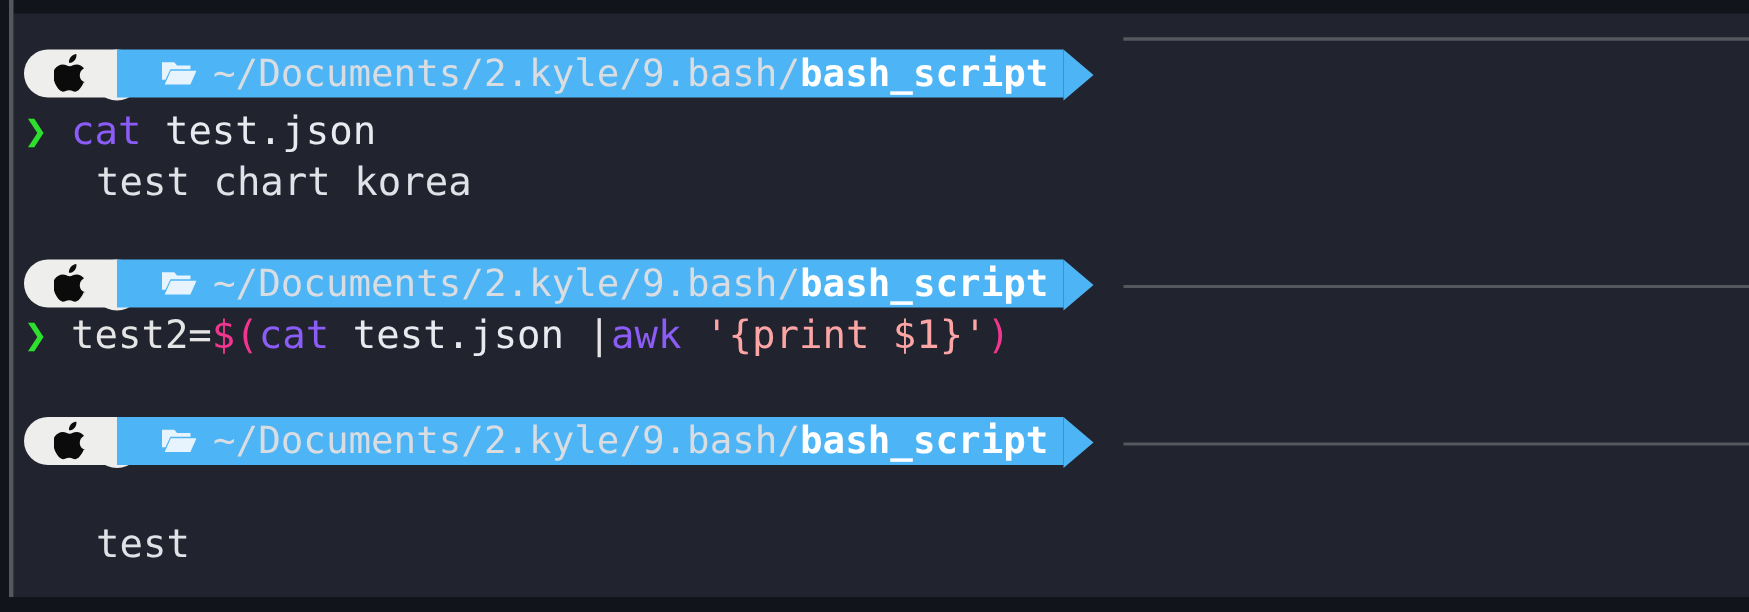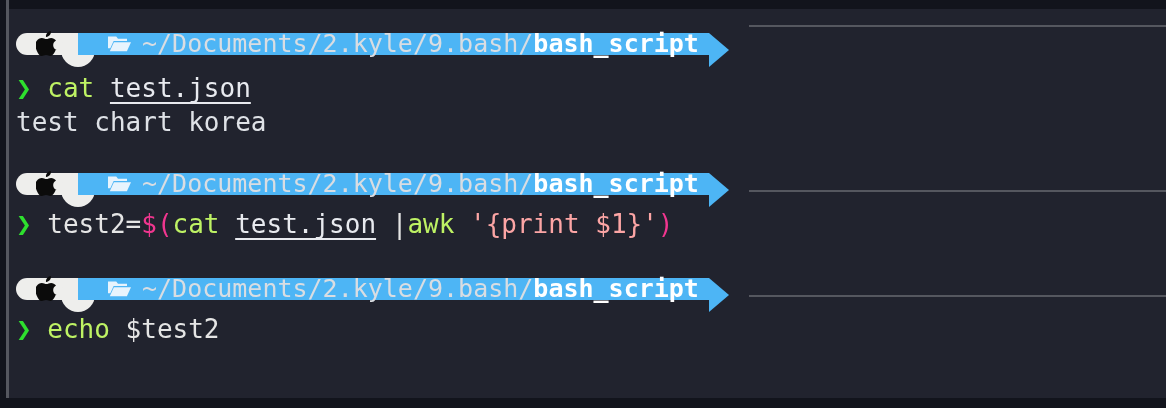--- a/index.html
+++ b/index.html
@@ -48,21 +48,21 @@
     position: absolute;
     left: 9px;
     top: 9px;
     right: 0;
     bottom: 10px;
   }
 
   
   .prompt-bar {
     position: absolute;
-    height: 22px;
+    height: 32px;
     left: 7px;
     display: flex;
     align-items: stretch;
   }
   .seg-apple {
     background: #eeeeec;
     border-radius: 17px 0 0 17px;
     width: 62px;
     display: flex;
     align-items: center;
@@ -128,30 +128,29 @@
   
   .line {
     position: absolute;
     left: 7px;
     font-size: 26px;
     line-height: 34px;
     white-space: pre;
     color: #e2e4e9;
   }
   .chev { color: #2ee02e; }
-  .cmd  { color: #bef264; }
+  .cmd  { color: #8b5cf6; }
   .path-arg {
     color: #e8eaef;
-    text-decoration: underline;
     text-underline-offset: 5px;
   }
   .magenta { color: #f0368f; }
   .yellow  { color: #fca5a5; }
   .white   { color: #e5e5e5; }
-  .out     { color: #dfe2e7; }
+  .out     { color: #dfe2e7; margin-left: 48px; }
 </style>
 </head>
 <body>
 
 <div class="terminal">
 
   <div class="content">
 
     <div class="bar-rule" style="left:740px; width:419px;"></div>
     <div class="prompt-bar" style="top:24px;">
@@ -207,22 +206,22 @@
       <div class="seg-path">
         <svg class="folder-icon" viewBox="0 0 23 19" xmlns="http://www.w3.org/2000/svg">
           <path fill="#e8f4fd" d="M0 1.5h8.2l1.8 2.2H19v2.4H5.6L2.3 13.2H0z"></path>
           <path fill="#e8f4fd" d="M5.9 7.2H23l-4.1 9.1H1.8z"></path>
         </svg>
         <span class="path-text"><span>~/Documents/2.kyle/9.bash/</span><span class="leaf">bash_script</span></span>
       </div>
       <div class="seg-arrow"></div>
     </div>
 
-    <div class="line" style="top:303px;"><span class="chev">❯</span><span class="white"> </span><span class="cmd">echo</span><span class="white"> $test2</span></div>
-
+
+    <div class="line out" style="top:337px;">test</div>
 
   </div>
 
   <div class="term-gutter-top"></div>
   <div class="term-gutter-left"></div>
   <div class="term-gutter-bottom"></div>
 
 </div>
 
 </body></html>

